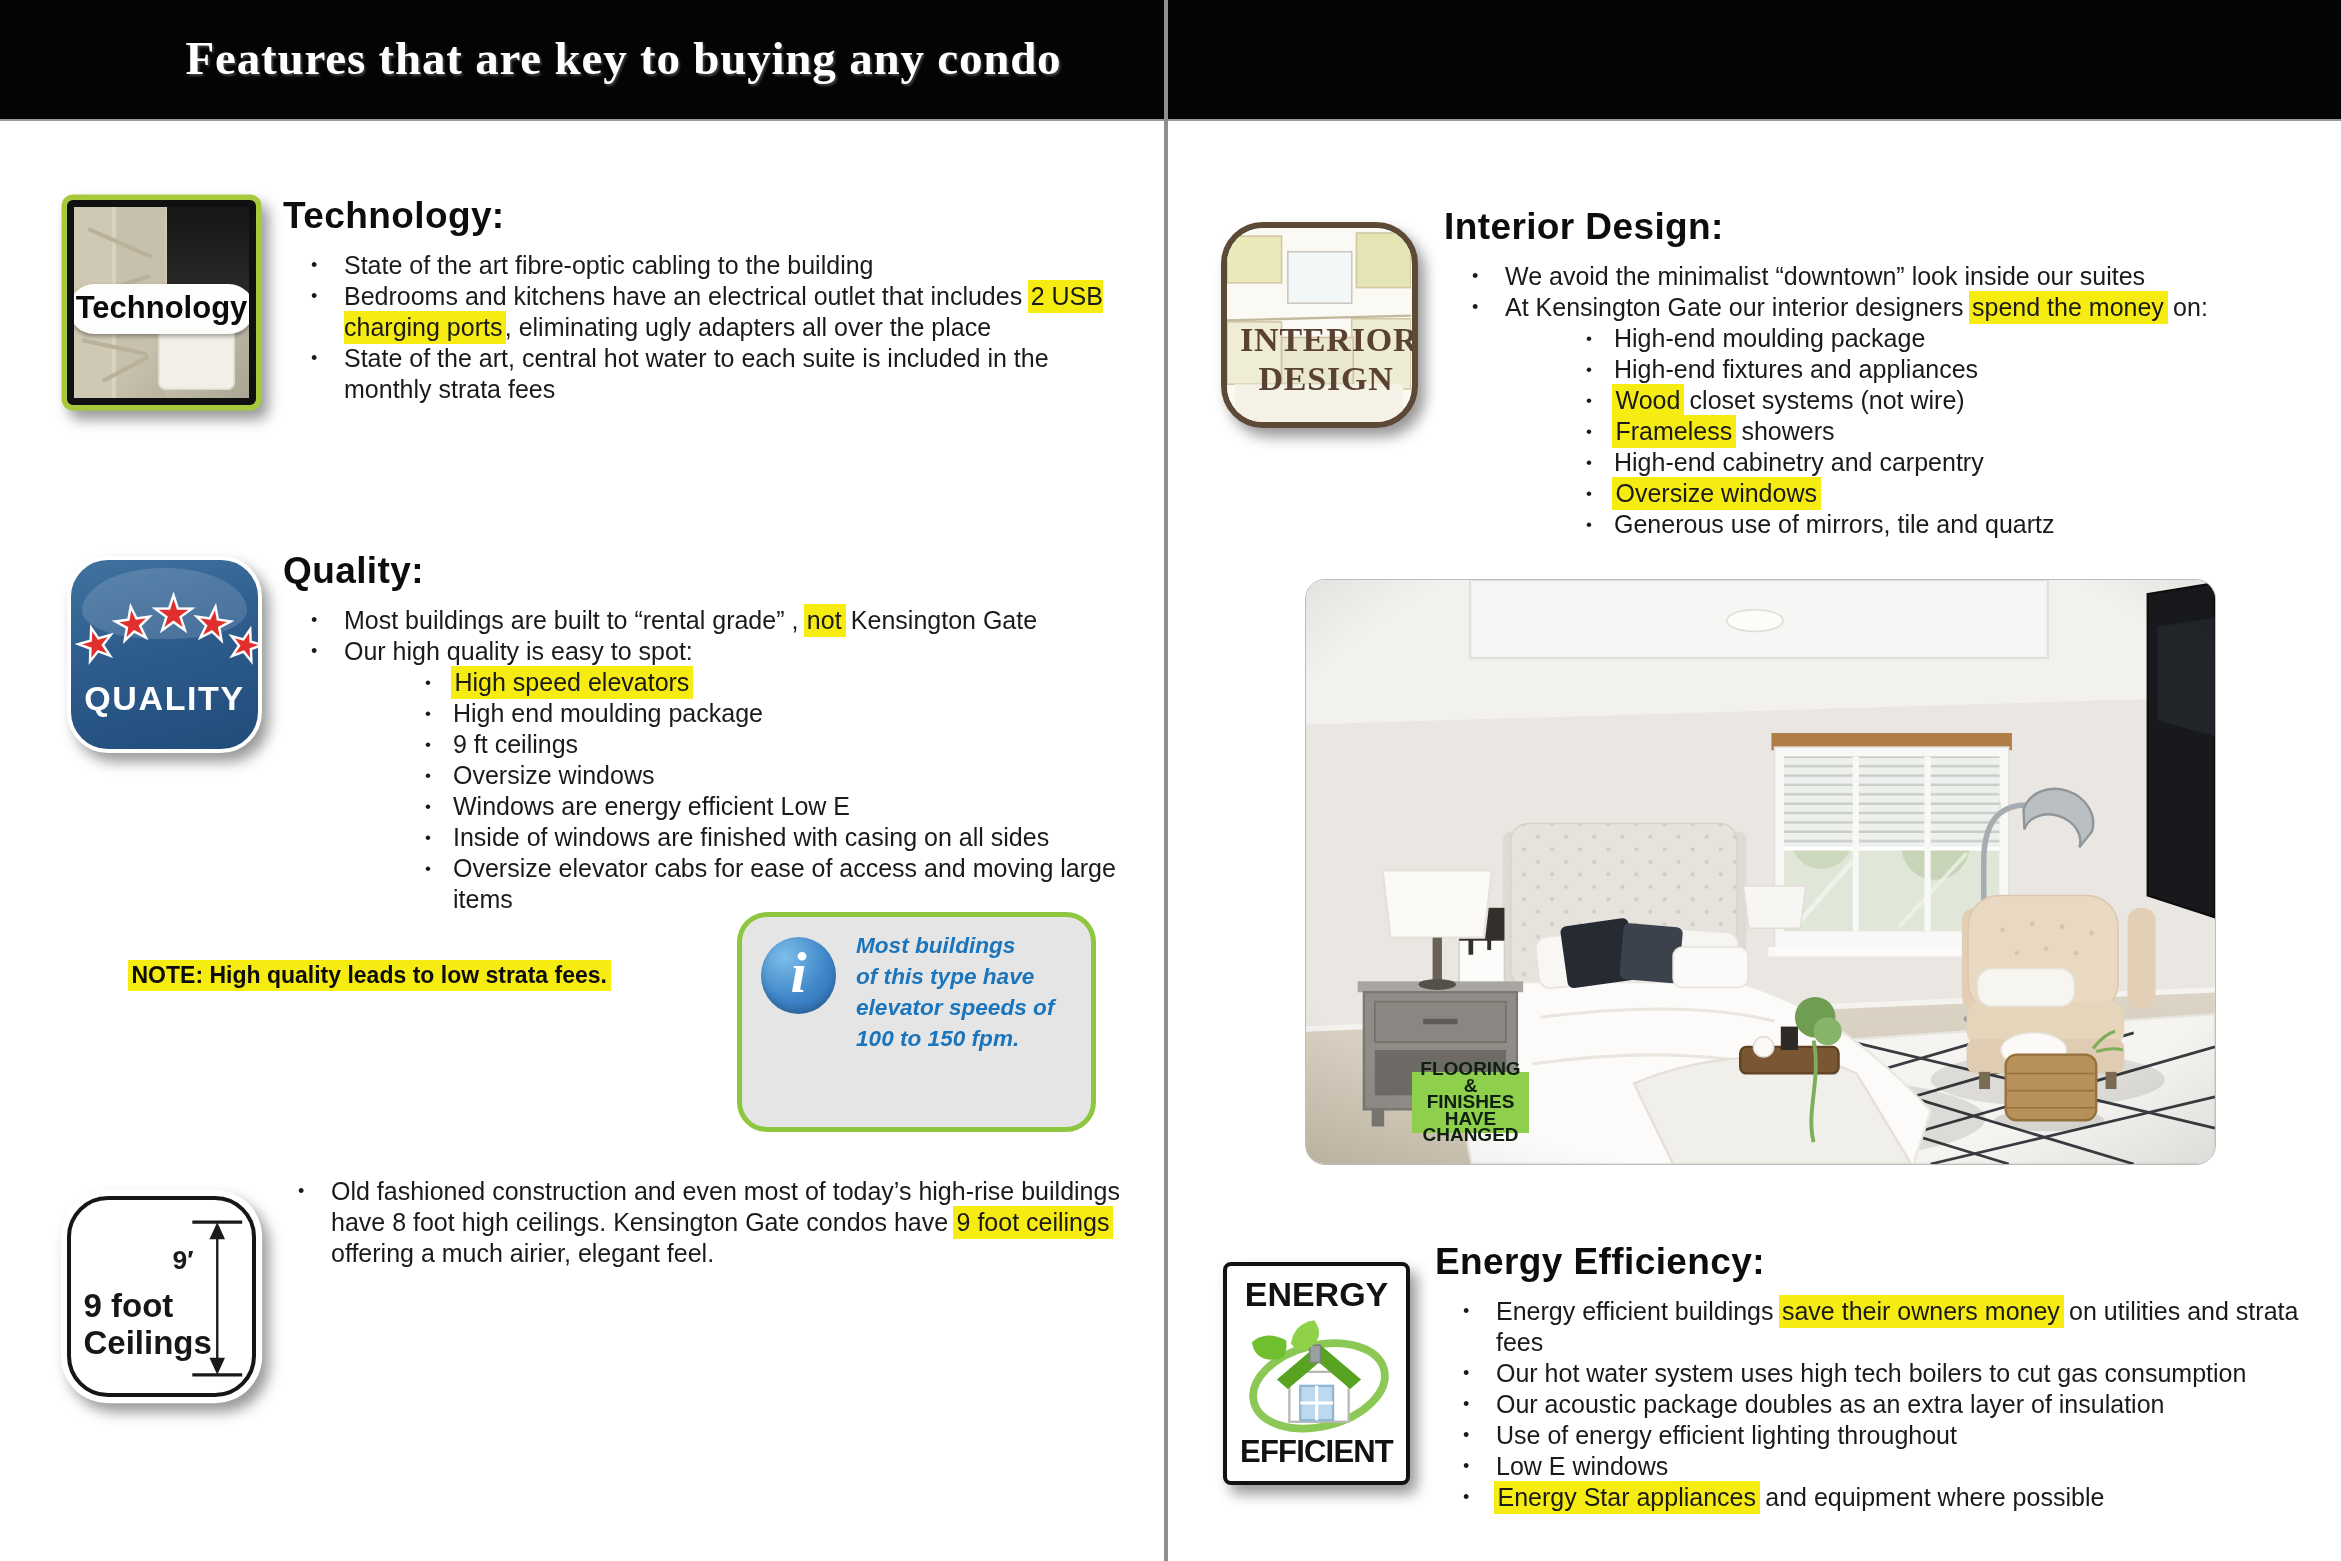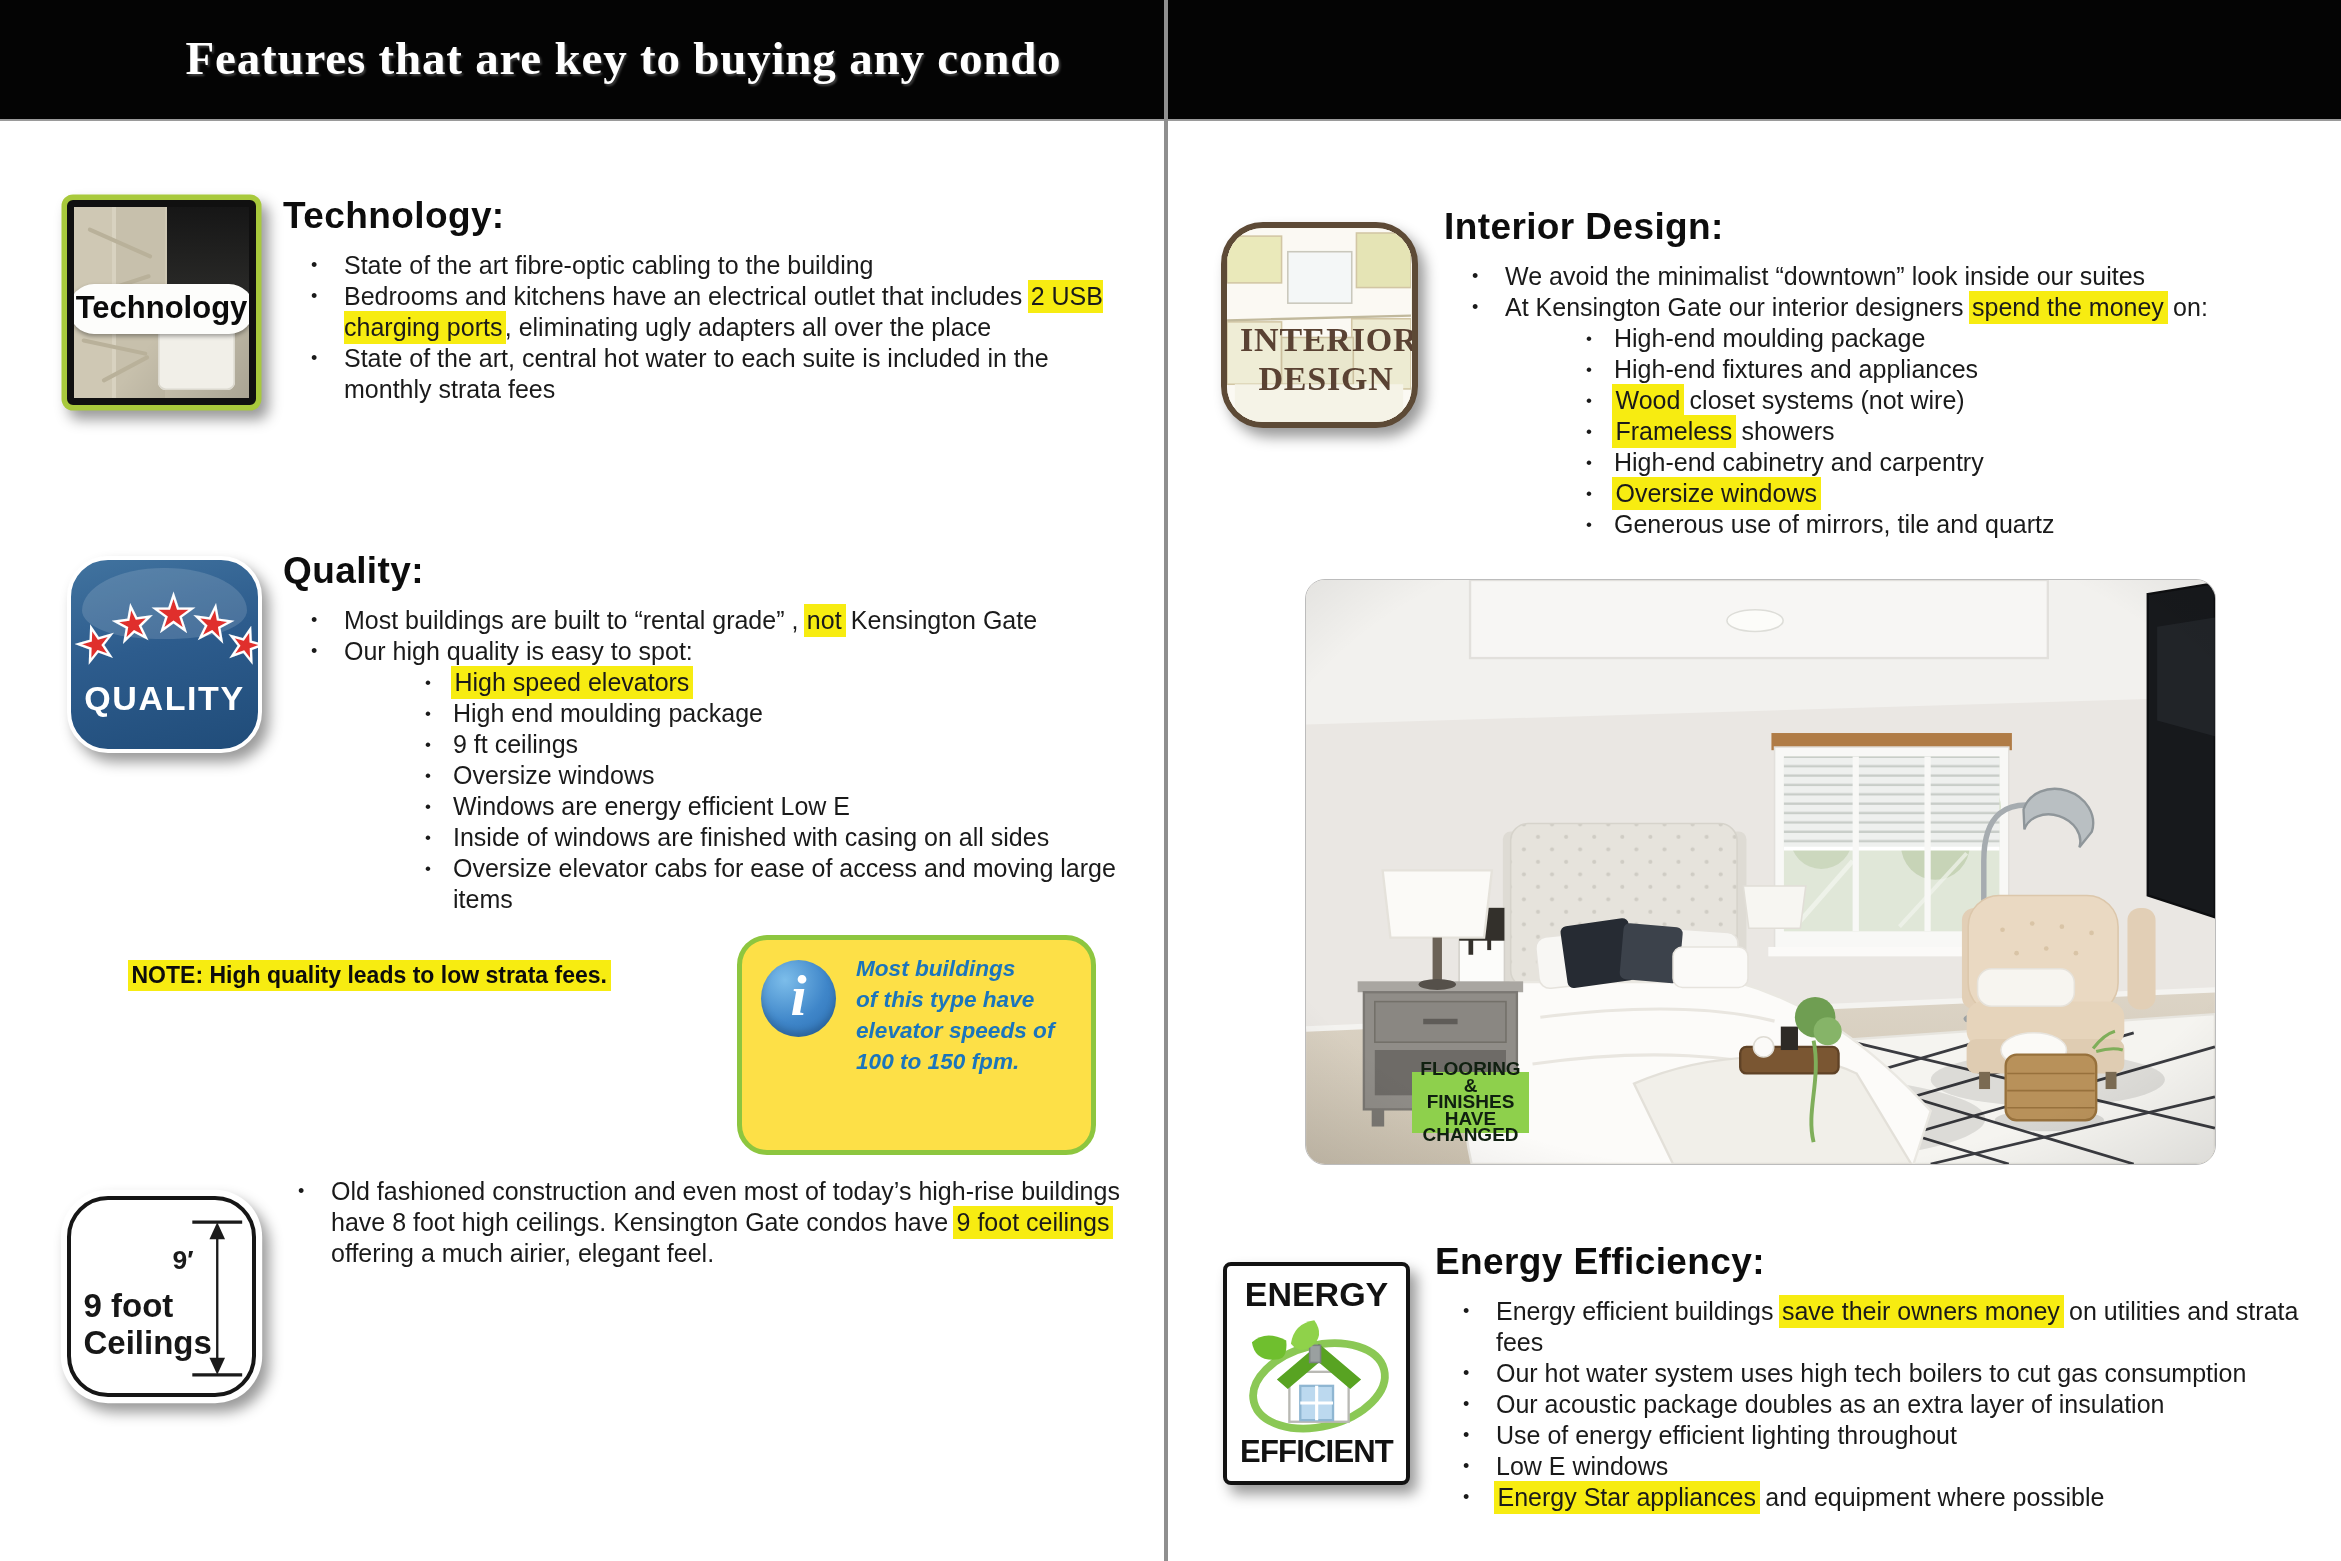--- a/index.html
+++ b/index.html
@@ -69,21 +69,21 @@
   
   .energy-badge{left:1223px;top:1262px;width:187px;height:223px;border-radius:8px;border:4.7px solid #121212;
       background:#ffffff;overflow:hidden;}
   .energy-top{position:absolute;left:0;right:0;top:9.4px;text-align:center;font-size:34px;font-weight:bold;color:#121212;}
   .energy-bottom{position:absolute;left:0;right:0;bottom:11px;text-align:center;font-size:31px;font-weight:bold;color:#121212;letter-spacing:-0.8px;}
   .energy-art{position:absolute;left:14px;top:48px;}
   
   .note{position:absolute;left:130px;top:962px;font-size:23px;font-weight:bold;color:#0c0c0c;}
   
   .infobox{position:absolute;left:737px;top:912px;width:359px;height:220px;box-sizing:border-box;
-      border:5.5px solid #8dc63f;border-radius:30px;background:#fde047;margin-top:23px;}
+      border:5.5px solid #8dc63f;border-radius:30px;background:#e5e5e5;}
   .info-icon{position:absolute;left:19px;top:20px;width:75px;height:77px;border-radius:50%;
       background:radial-gradient(circle at 32% 26%,#7cbdea 0%,#3f86c9 55%,#2a6cb0 100%);
       box-shadow:inset 0 -4.7px 7.8px rgba(0,0,0,.18);}
   .info-icon::after{content:"i";position:absolute;left:0;right:0;top:1.6px;text-align:center;
       font-family:"Liberation Serif",serif;font-style:italic;font-weight:bold;font-size:58px;color:#ffffff;}
   .info-text{color:#1b75bc;font-weight:bold;font-style:italic;font-size:22.6px;line-height:31px;}
   .info-beside{margin:12.5px 6.2px 0 114px;}
   .info-below{margin:0 6.2px 0 23.4px;}
   
   .photo{position:absolute;left:1305px;top:579px;width:909px;height:584px;border-radius:20px;

